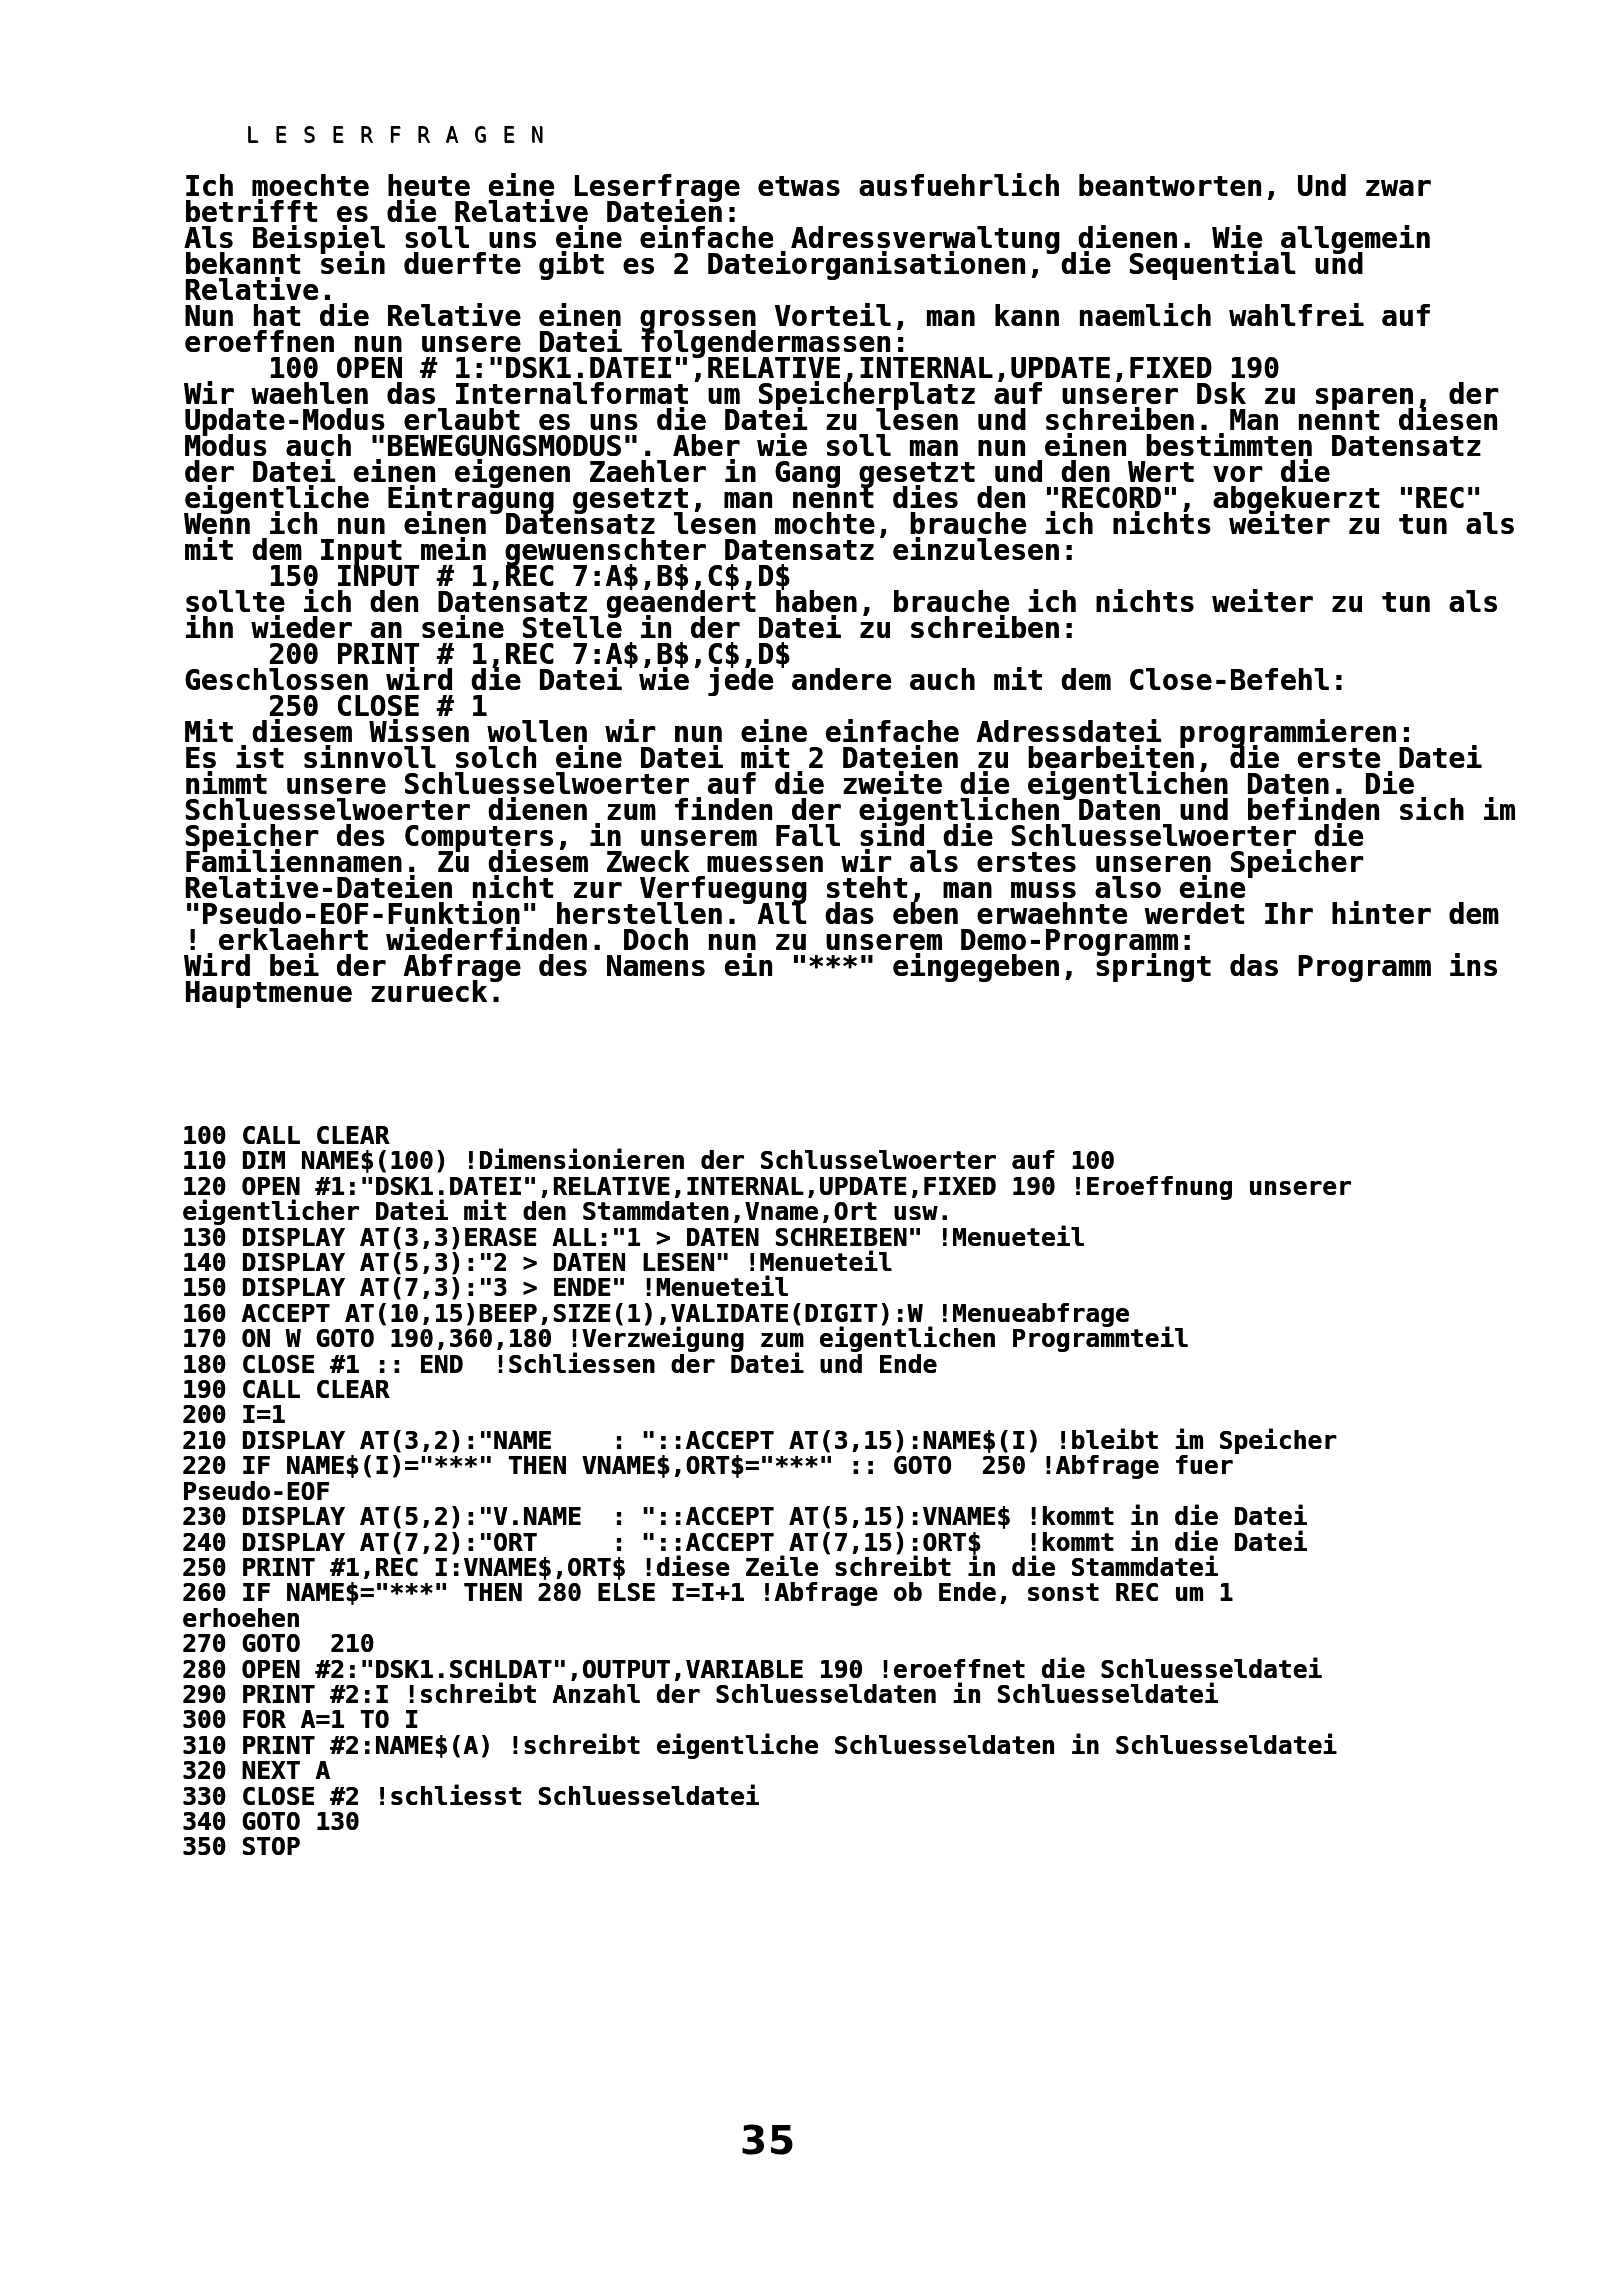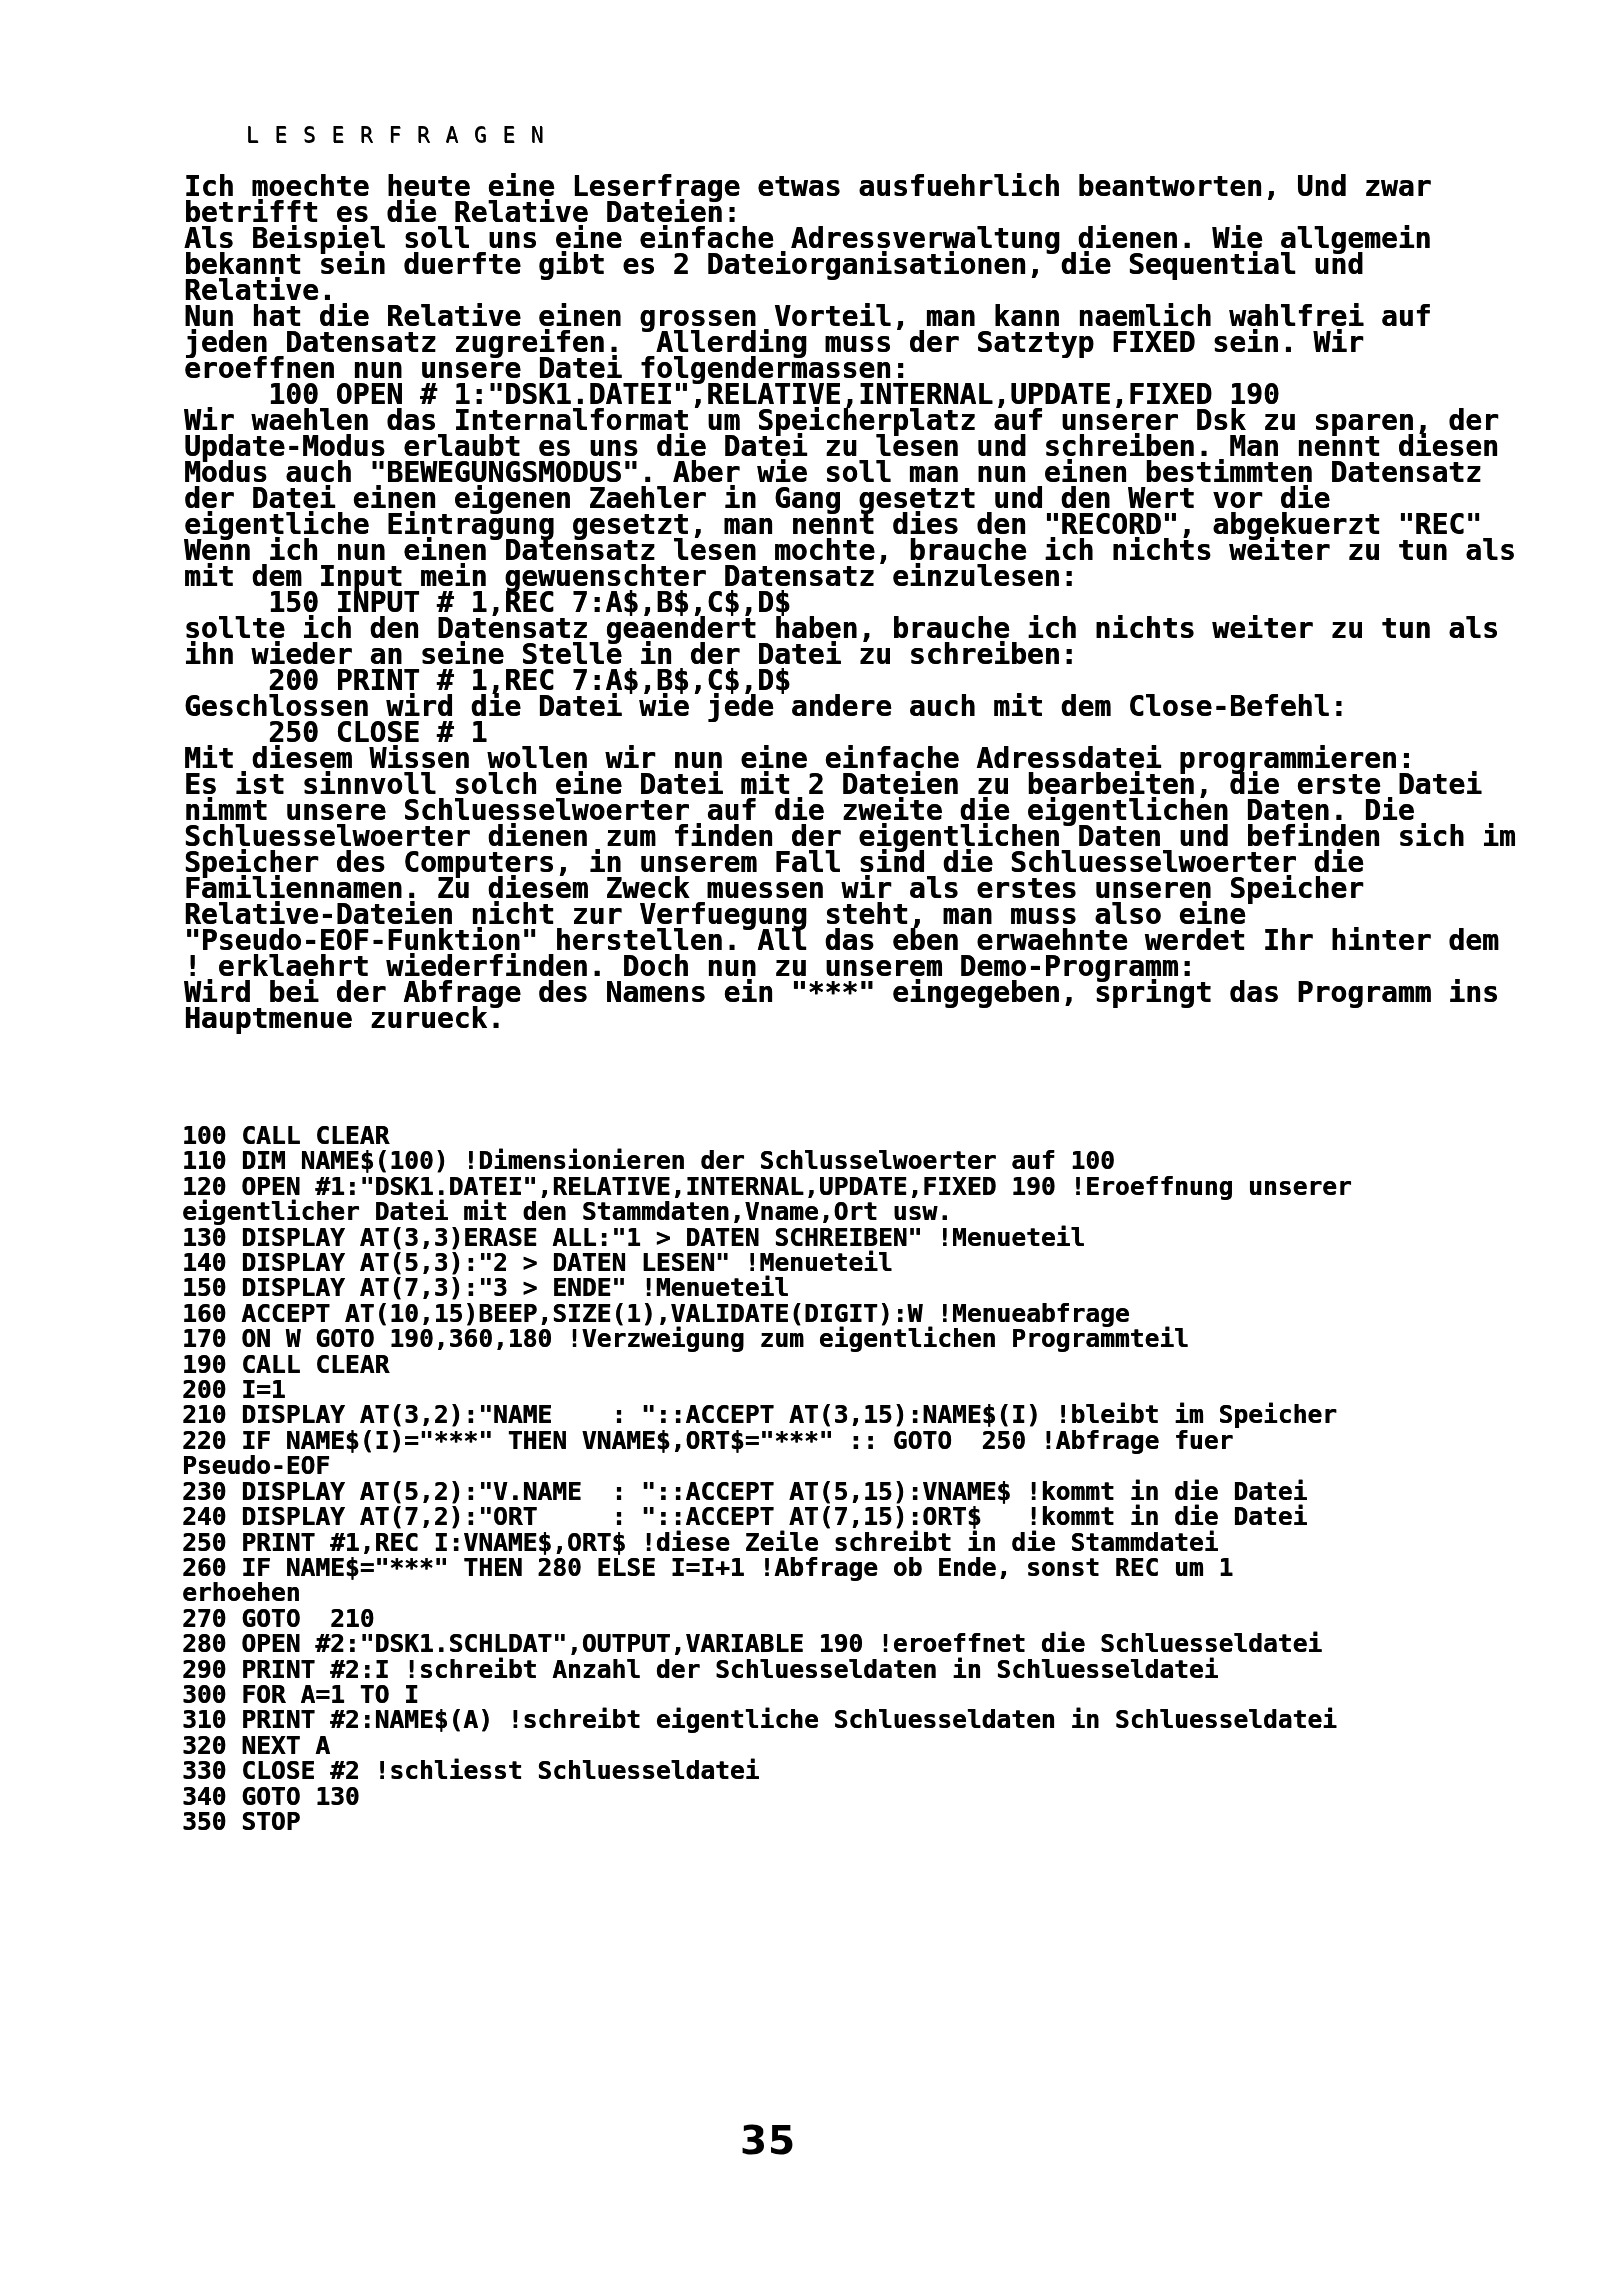--- a/index.html
+++ b/index.html
@@ -65,21 +65,20 @@
 <div class="sheet" style="background: rgb(255, 255, 255); color: rgb(0, 0, 0);">
   <div class="title">L E S E R F R A G E N</div>
 
   <div class="prose">
       <div class="line">Ich moechte heute eine Leserfrage etwas ausfuehrlich beantworten, Und zwar</div>
       <div class="line">betrifft es die Relative Dateien:</div>
       <div class="line">Als Beispiel soll uns eine einfache Adressverwaltung dienen. Wie allgemein</div>
       <div class="line">bekannt sein duerfte gibt es 2 Dateiorganisationen, die Sequential und</div>
       <div class="line">Relative.</div>
       <div class="line">Nun hat die Relative einen grossen Vorteil, man kann naemlich wahlfrei auf</div>
-      <div class="line">jeden Datensatz zugreifen.  Allerding muss der Satztyp FIXED sein. Wir</div>
       <div class="line">eroeffnen nun unsere Datei folgendermassen:</div>
       <div class="line">     100 OPEN # 1:"DSK1.DATEI",RELATIVE,INTERNAL,UPDATE,FIXED 190</div>
       <div class="line">Wir waehlen das Internalformat um Speicherplatz auf unserer Dsk zu sparen, der</div>
       <div class="line">Update-Modus erlaubt es uns die Datei zu lesen und schreiben. Man nennt diesen</div>
       <div class="line">Modus auch "BEWEGUNGSMODUS". Aber wie soll man nun einen bestimmten Datensatz</div>
       <div class="line">der Datei einen eigenen Zaehler in Gang gesetzt und den Wert vor die</div>
       <div class="line">eigentliche Eintragung gesetzt, man nennt dies den "RECORD", abgekuerzt "REC"</div>
       <div class="line">Wenn ich nun einen Datensatz lesen mochte, brauche ich nichts weiter zu tun als</div>
       <div class="line">mit dem Input mein gewuenschter Datensatz einzulesen:</div>
       <div class="line">     150 INPUT # 1,REC 7:A$,B$,C$,D$</div>
@@ -104,20 +103,21 @@
   <div class="listing">
       <div class="line">100 CALL CLEAR</div>
       <div class="line">110 DIM NAME$(100) !Dimensionieren der Schlusselwoerter auf 100</div>
       <div class="line">120 OPEN #1:"DSK1.DATEI",RELATIVE,INTERNAL,UPDATE,FIXED 190 !Eroeffnung unserer</div>
       <div class="line">eigentlicher Datei mit den Stammdaten,Vname,Ort usw.</div>
       <div class="line">130 DISPLAY AT(3,3)ERASE ALL:"1 &gt; DATEN SCHREIBEN" !Menueteil</div>
       <div class="line">140 DISPLAY AT(5,3):"2 &gt; DATEN LESEN" !Menueteil</div>
       <div class="line">150 DISPLAY AT(7,3):"3 &gt; ENDE" !Menueteil</div>
       <div class="line">160 ACCEPT AT(10,15)BEEP,SIZE(1),VALIDATE(DIGIT):W !Menueabfrage</div>
       <div class="line">170 ON W GOTO 190,360,180 !Verzweigung zum eigentlichen Programmteil</div>
+      <div class="line">180 CLOSE #1 :: END  !Schliessen der Datei und Ende</div>
       <div class="line">190 CALL CLEAR</div>
       <div class="line">200 I=1</div>
       <div class="line">210 DISPLAY AT(3,2):"NAME    : "::ACCEPT AT(3,15):NAME$(I) !bleibt im Speicher</div>
       <div class="line">220 IF NAME$(I)="***" THEN VNAME$,ORT$="***" :: GOTO  250 !Abfrage fuer</div>
       <div class="line">Pseudo-EOF</div>
       <div class="line">230 DISPLAY AT(5,2):"V.NAME  : "::ACCEPT AT(5,15):VNAME$ !kommt in die Datei</div>
       <div class="line">240 DISPLAY AT(7,2):"ORT     : "::ACCEPT AT(7,15):ORT$   !kommt in die Datei</div>
       <div class="line">250 PRINT #1,REC I:VNAME$,ORT$ !diese Zeile schreibt in die Stammdatei</div>
       <div class="line">260 IF NAME$="***" THEN 280 ELSE I=I+1 !Abfrage ob Ende, sonst REC um 1</div>
       <div class="line">erhoehen</div>

